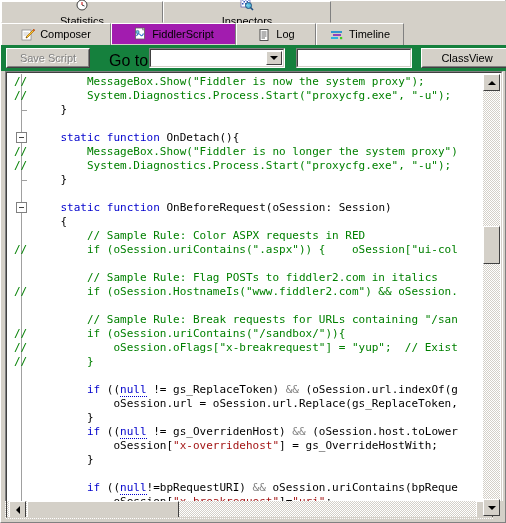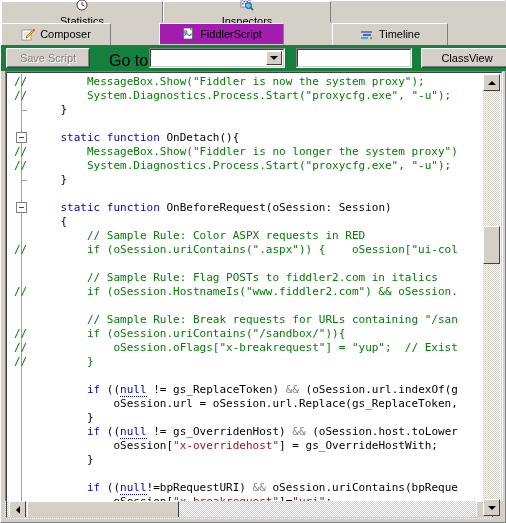--- a/index.html
+++ b/index.html
@@ -30,21 +30,21 @@
   
   .tabrow {
     position: absolute;
     left: 0;
     width: 506px;
     height: 22px;
     display: flex;
     background: #d4d0c8;
   }
   .tabrow.row1 { top: 0; }
-  .tabrow.row2 { top: 22px; gap: 48px; }
+  .tabrow.row2 { top: 22px; }
 
   .tab {
     position: relative;
     height: 22px;
     display: flex;
     align-items: center;
     justify-content: center;
     gap: 5px;
     box-sizing: border-box;
     background: #d4d0c8;
@@ -67,21 +67,21 @@
 
   
   .t-stats { width: 162px; }
   .t-insp  { width: 168px; }
   .t-auto  { width: 176px; }
   
   .t-comp  { width: 110px; }
   .t-fidd  { width: 125px; }
   .t-filt  { width: 95px; }
   .t-log   { width: 80px; }
-  .t-time  { width: 116px; }
+  .t-time  { width: 88px; }
 
   
   .tabrow.row1 .tab { border-bottom: 1px solid #d4d0c8; flex-direction: column; }
 
   
   .icon {
     width: 14px;
     height: 14px;
     display: inline-block;
     flex: 0 0 14px;
@@ -467,20 +467,34 @@
           <rect x="2.5" y="1" width="9" height="11" fill="#ffffff" stroke="#606060" stroke-width="0.8"></rect>
           <polygon points="9.5,1 11.5,3 9.5,3" fill="#c8c8c8" stroke="#606060" stroke-width="0.5"></polygon>
           <path d="M3.5 9 Q5.5 5 7.5 8 Q9 10 10.5 6.5" fill="none" stroke="#2266cc" stroke-width="1.1"></path>
           <circle cx="4.5" cy="5" r="1.6" fill="#55bbdd" fill-opacity="0.85" stroke="#205080" stroke-width="0.6"></circle>
         </svg>
       </span>
       <span class="tab-label">FiddlerScript</span>
     </div>
 
 
+    <div class="tab t-log">
+      <span class="icon">
+        <svg width="14" height="14" viewBox="0 0 14 14">
+          <rect x="3" y="1.5" width="8" height="11" fill="#ffffff" stroke="#404040" stroke-width="0.9"></rect>
+          <g stroke="#404040" stroke-width="0.8">
+            <line x1="4.5" y1="4" x2="9.5" y2="4"></line>
+            <line x1="4.5" y1="6" x2="9.5" y2="6"></line>
+            <line x1="4.5" y1="8" x2="9.5" y2="8"></line>
+            <line x1="4.5" y1="10" x2="8" y2="10"></line>
+          </g>
+        </svg>
+      </span>
+      <span class="tab-label">Log</span>
+    </div>
 
     <div class="tab t-time">
       <span class="icon">
         <svg width="14" height="14" viewBox="0 0 14 14">
           <line x1="1" y1="4" x2="12" y2="4" stroke="#2090d0" stroke-width="1.8"></line>
           <line x1="3" y1="7" x2="11" y2="7" stroke="#8833bb" stroke-width="1.8"></line>
           <line x1="1" y1="10" x2="8" y2="10" stroke="#20b0e0" stroke-width="1.8"></line>
           <rect x="10" y="9" width="2.2" height="2.2" fill="#44cc22"></rect>
         </svg>
       </span>

